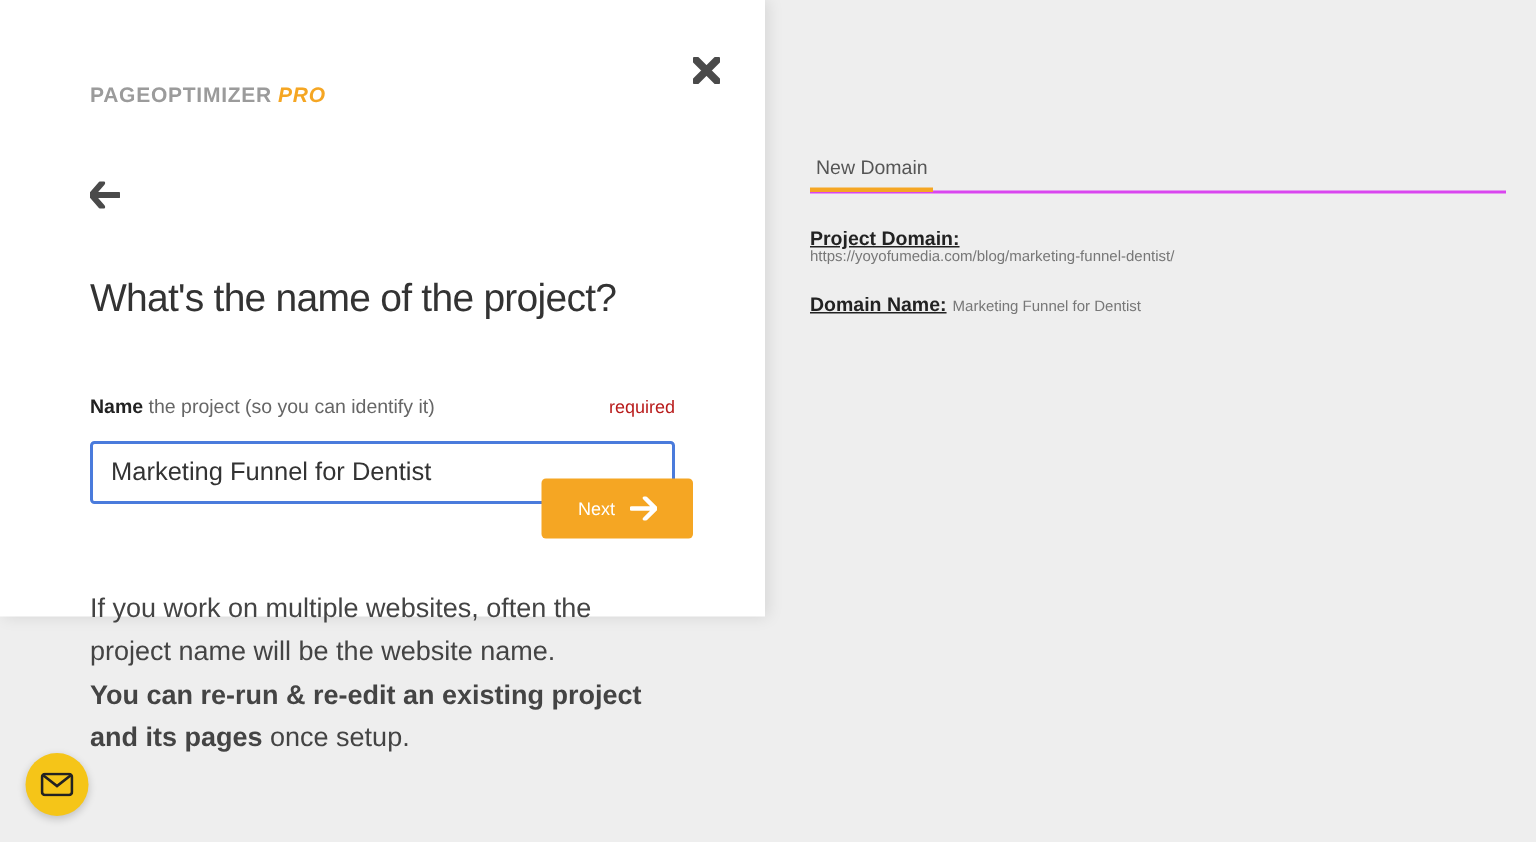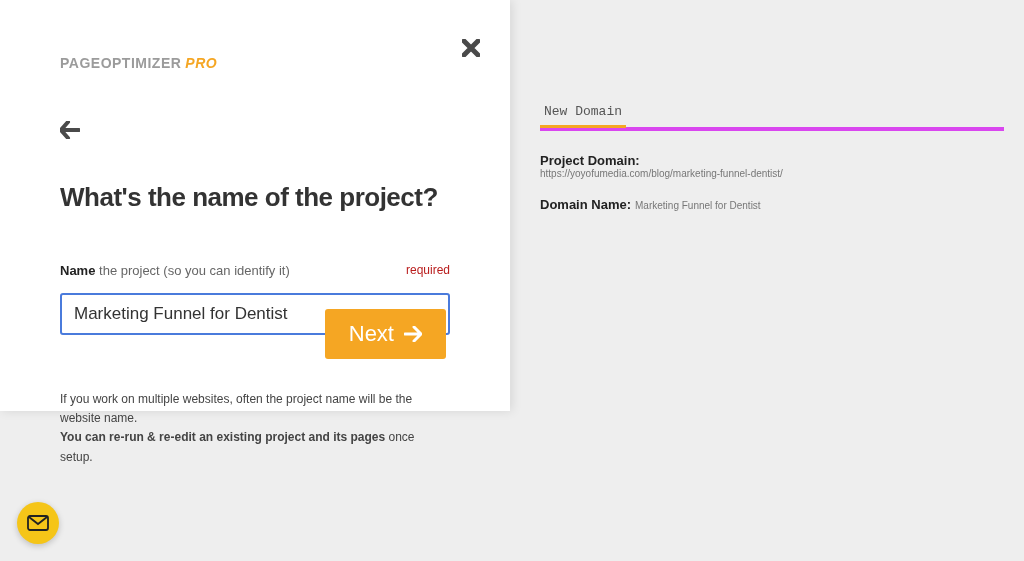--- a/index.html
+++ b/index.html
@@ -43,21 +43,21 @@
     .back-arrow {
       font-size: 20px;
       color: #4a4a4a;
       cursor: pointer;
       display: inline-block;
       margin-bottom: 38px;
     }
     .page-title {
       color: #333;
       font-size: 26px;
-      font-weight: 700;
+      font-weight: 400;
       letter-spacing: -0.5px;
       margin-bottom: 48px;
     }
     .field-row {
       display: flex;
       justify-content: space-between;
       align-items: center;
       margin-bottom: 14px;
       gap: 15px;
     }
@@ -80,36 +80,36 @@
       height: 42px;
       border: 2px solid #4a7bdc;
       border-radius: 3px;
       padding: 0 12px;
       font-size: 17px;
       color: #333;
       outline: none;
     }
     .help-text {
       margin-top: 55px;
-      font-size: 12px;
+      font-size: 18px;
       color: #444;
       line-height: 1.6;
     }
     .help-text .bold {
       font-weight: 700;
     }
     .next-button {
       position: absolute;
-      right: 64px;
+      right: 48px;
       bottom: 52px;
       background: #f5a623;
       color: #fff;
       border: none;
       padding: 12px 24px;
-      font-size: 22px;
+      font-size: 12px;
       border-radius: 3px;
       cursor: pointer;
       display: flex;
       align-items: center;
       gap: 10px;
       text-align: right;
     }
     .next-button svg { fill: #fff; }
     .close-x {
       position: absolute;
@@ -120,40 +120,40 @@
       cursor: pointer;
       font-weight: 900;
     }
     .right-panel {
       position: absolute;
       left: 540px;
       top: 98px;
       right: 20px;
     }
     .tabs-row {
-      border-bottom: 4px solid #d946ef;
+      border-bottom: 2px solid #d946ef;
       display: flex;
       margin-bottom: 22px;
-      font-family: Liberation Mono, monospace;
     }
     .tab {
       padding: 6px 4px;
       font-size: 13px;
       color: #555;
       border-bottom: 3px solid #f5a623;
       margin-bottom: -1px;
       cursor: pointer;
     }
     .info-block {
       margin-bottom: 18px;
     }
     .info-label {
       font-size: 13px;
       font-weight: 700;
       color: #222;
+      text-decoration: underline;
     }
     .info-value {
       font-size: 10px;
       color: #777;
     }
     .project-name-inline { display: flex; gap: 4px; align-items: baseline; }
     .mail-fab {
       position: absolute;
       left: 17px;
       bottom: 17px;

